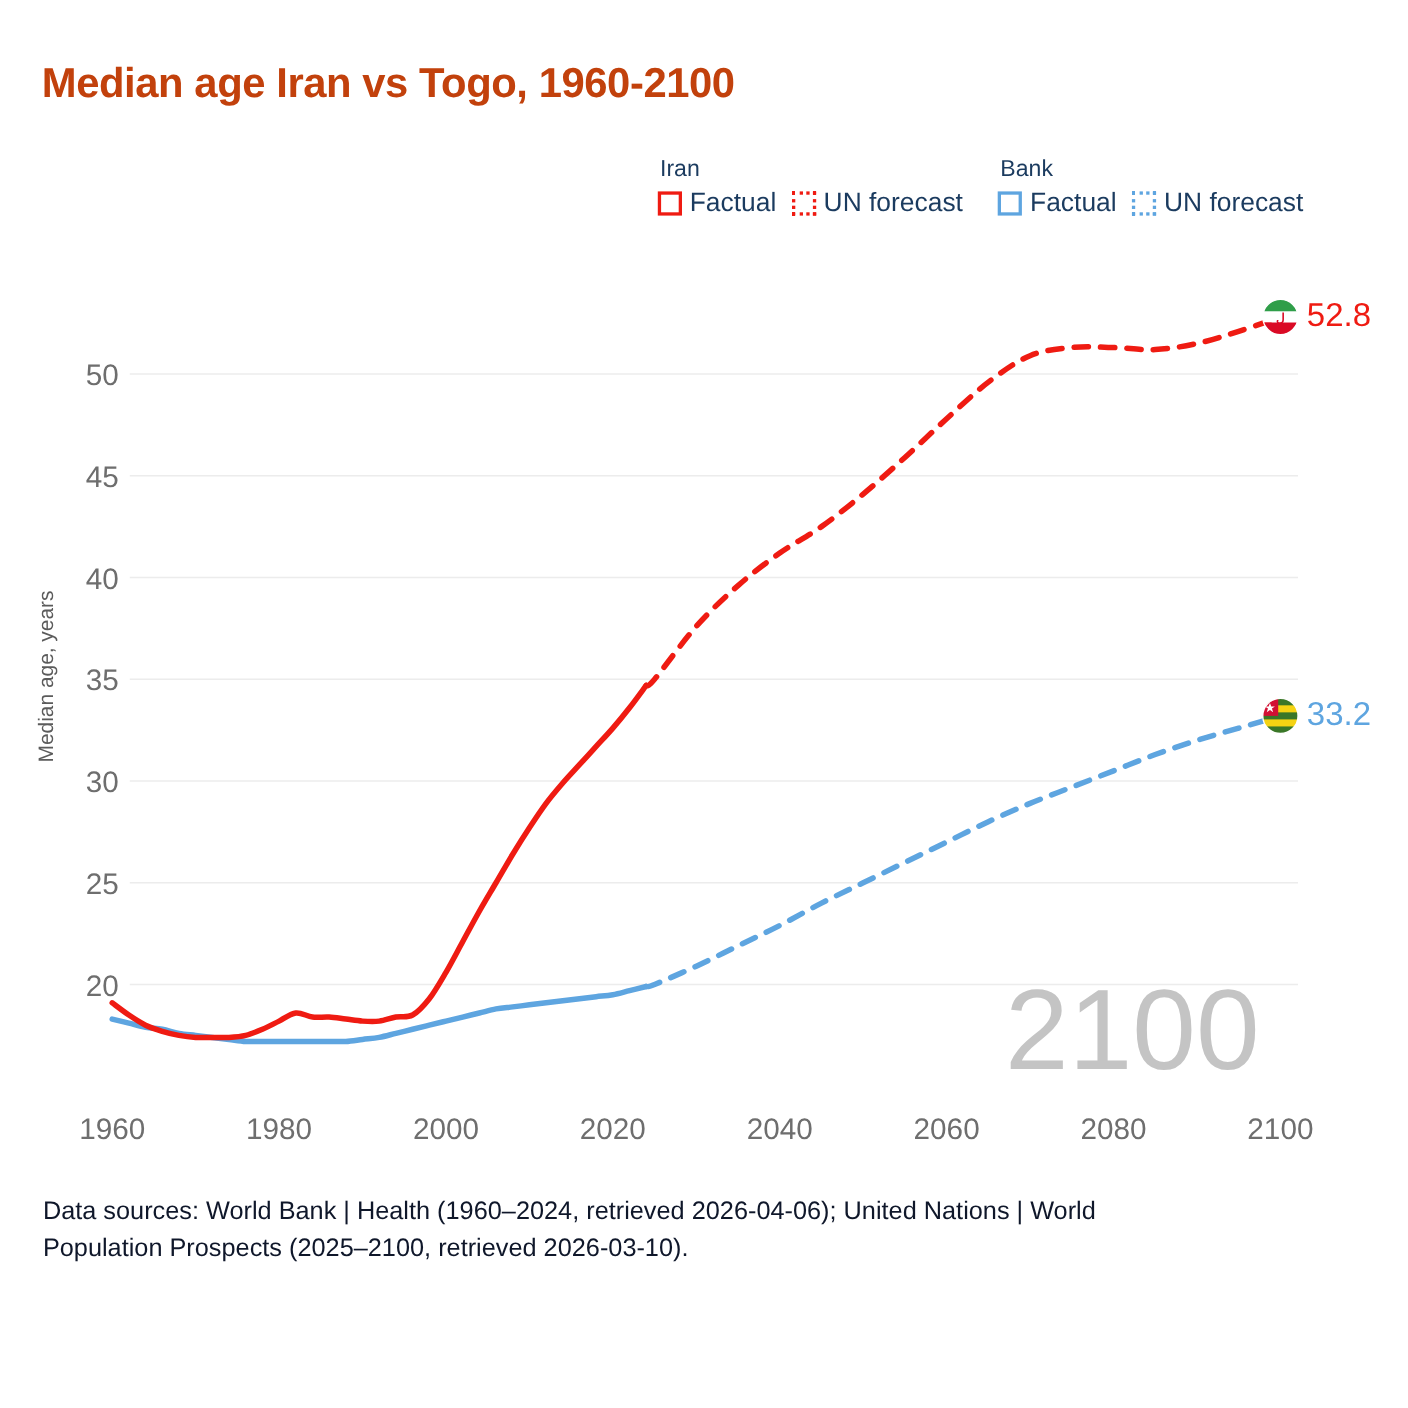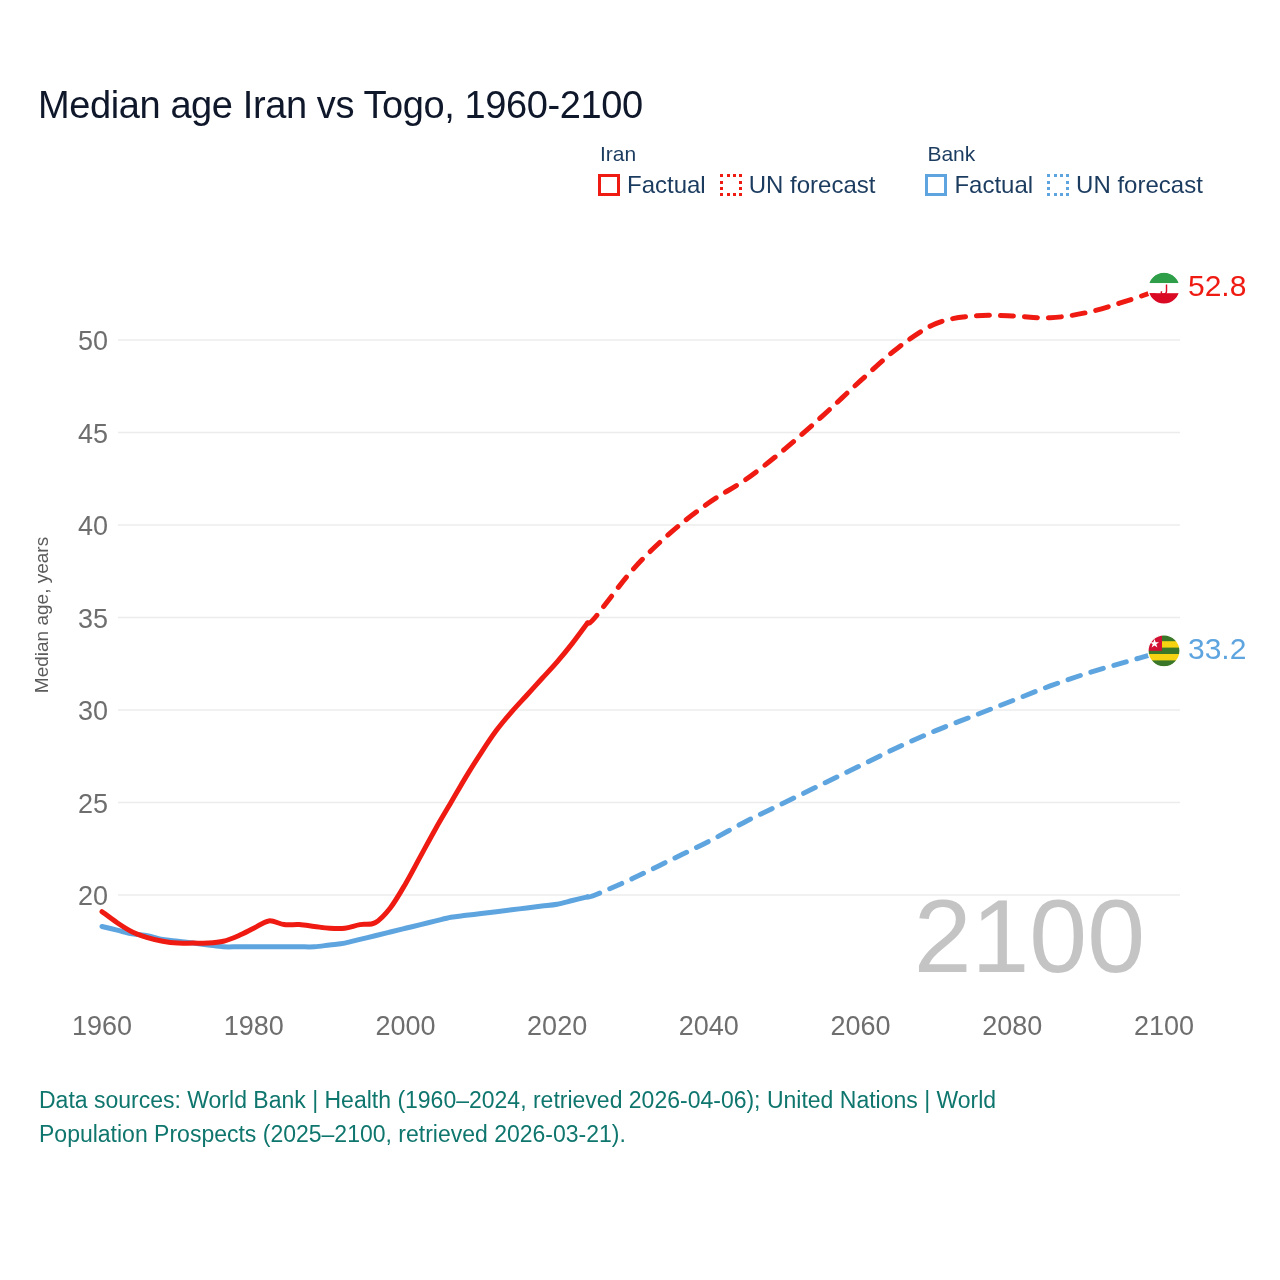--- a/index.html
+++ b/index.html
@@ -15,35 +15,35 @@
     overflow: hidden;
     position: relative;
   }
   .page {
     position: absolute;
     inset: 0;
   }
   .chart-title {
     position: absolute;
     left: 38px;
-    top: 84px;
+    top: 55px;
     font-size: 38px;
-    font-weight: normal;
+    font-weight: bold;
     letter-spacing: -0.4px;
-    color: #0f172a;
+    color: #c2410c;
     white-space: nowrap;
   }
 
   
   .legend {
     position: absolute;
     left: 598px;
     top: 142px;
     display: flex;
-    gap: 50px;
+    gap: 32px;
     align-items: flex-start;
   }
   .legend-group {
     display: flex;
     flex-direction: column;
     gap: 6px;
   }
   .legend-group-title {
     font-size: 21px;
     color: #1b3b5f;
@@ -127,21 +127,21 @@
   .end-value-togo { fill: #5ea5e0; }
 
   
   .footer {
     position: absolute;
     left: 39px;
     top: 1083px;
     width: 1120px;
     font-size: 23px;
     line-height: 34px;
-    color: #0f766e;
+    color: #0f172a;
   }
   .footer div { white-space: normal; }
 </style>
 </head>
 <body>
 
 <div class="page">
 
   <div class="chart-title">Median age Iran vs Togo, 1960-2100</div>
 
@@ -246,16 +246,16 @@
           <path d="M -9.5,-11.8 L -8.3,-8.6 L -5.0,-8.6 L -7.7,-6.6 L -6.6,-3.4 L -9.5,-5.4 L -12.4,-3.4 L -11.3,-6.6 L -14.0,-8.6 L -10.7,-8.6 Z" fill="#ffffff"></path>
         </g>
         <circle cx="0" cy="0" r="16" fill="none" stroke="#ffffff" stroke-width="1.2"></circle>
       </g>
       <text class="end-value end-value-togo" id="togo-end-label" x="1188.0" y="650.8">33.2</text>
     </svg>
   </div>
 
   <div class="footer">
     <div>Data sources: World Bank | Health (1960–2024, retrieved 2026-04-06); United Nations | World</div>
-    <div>Population Prospects (2025–2100, retrieved 2026-03-21).</div>
+    <div>Population Prospects (2025–2100, retrieved 2026-03-10).</div>
   </div>
 
 </div>
 
 </body></html>

